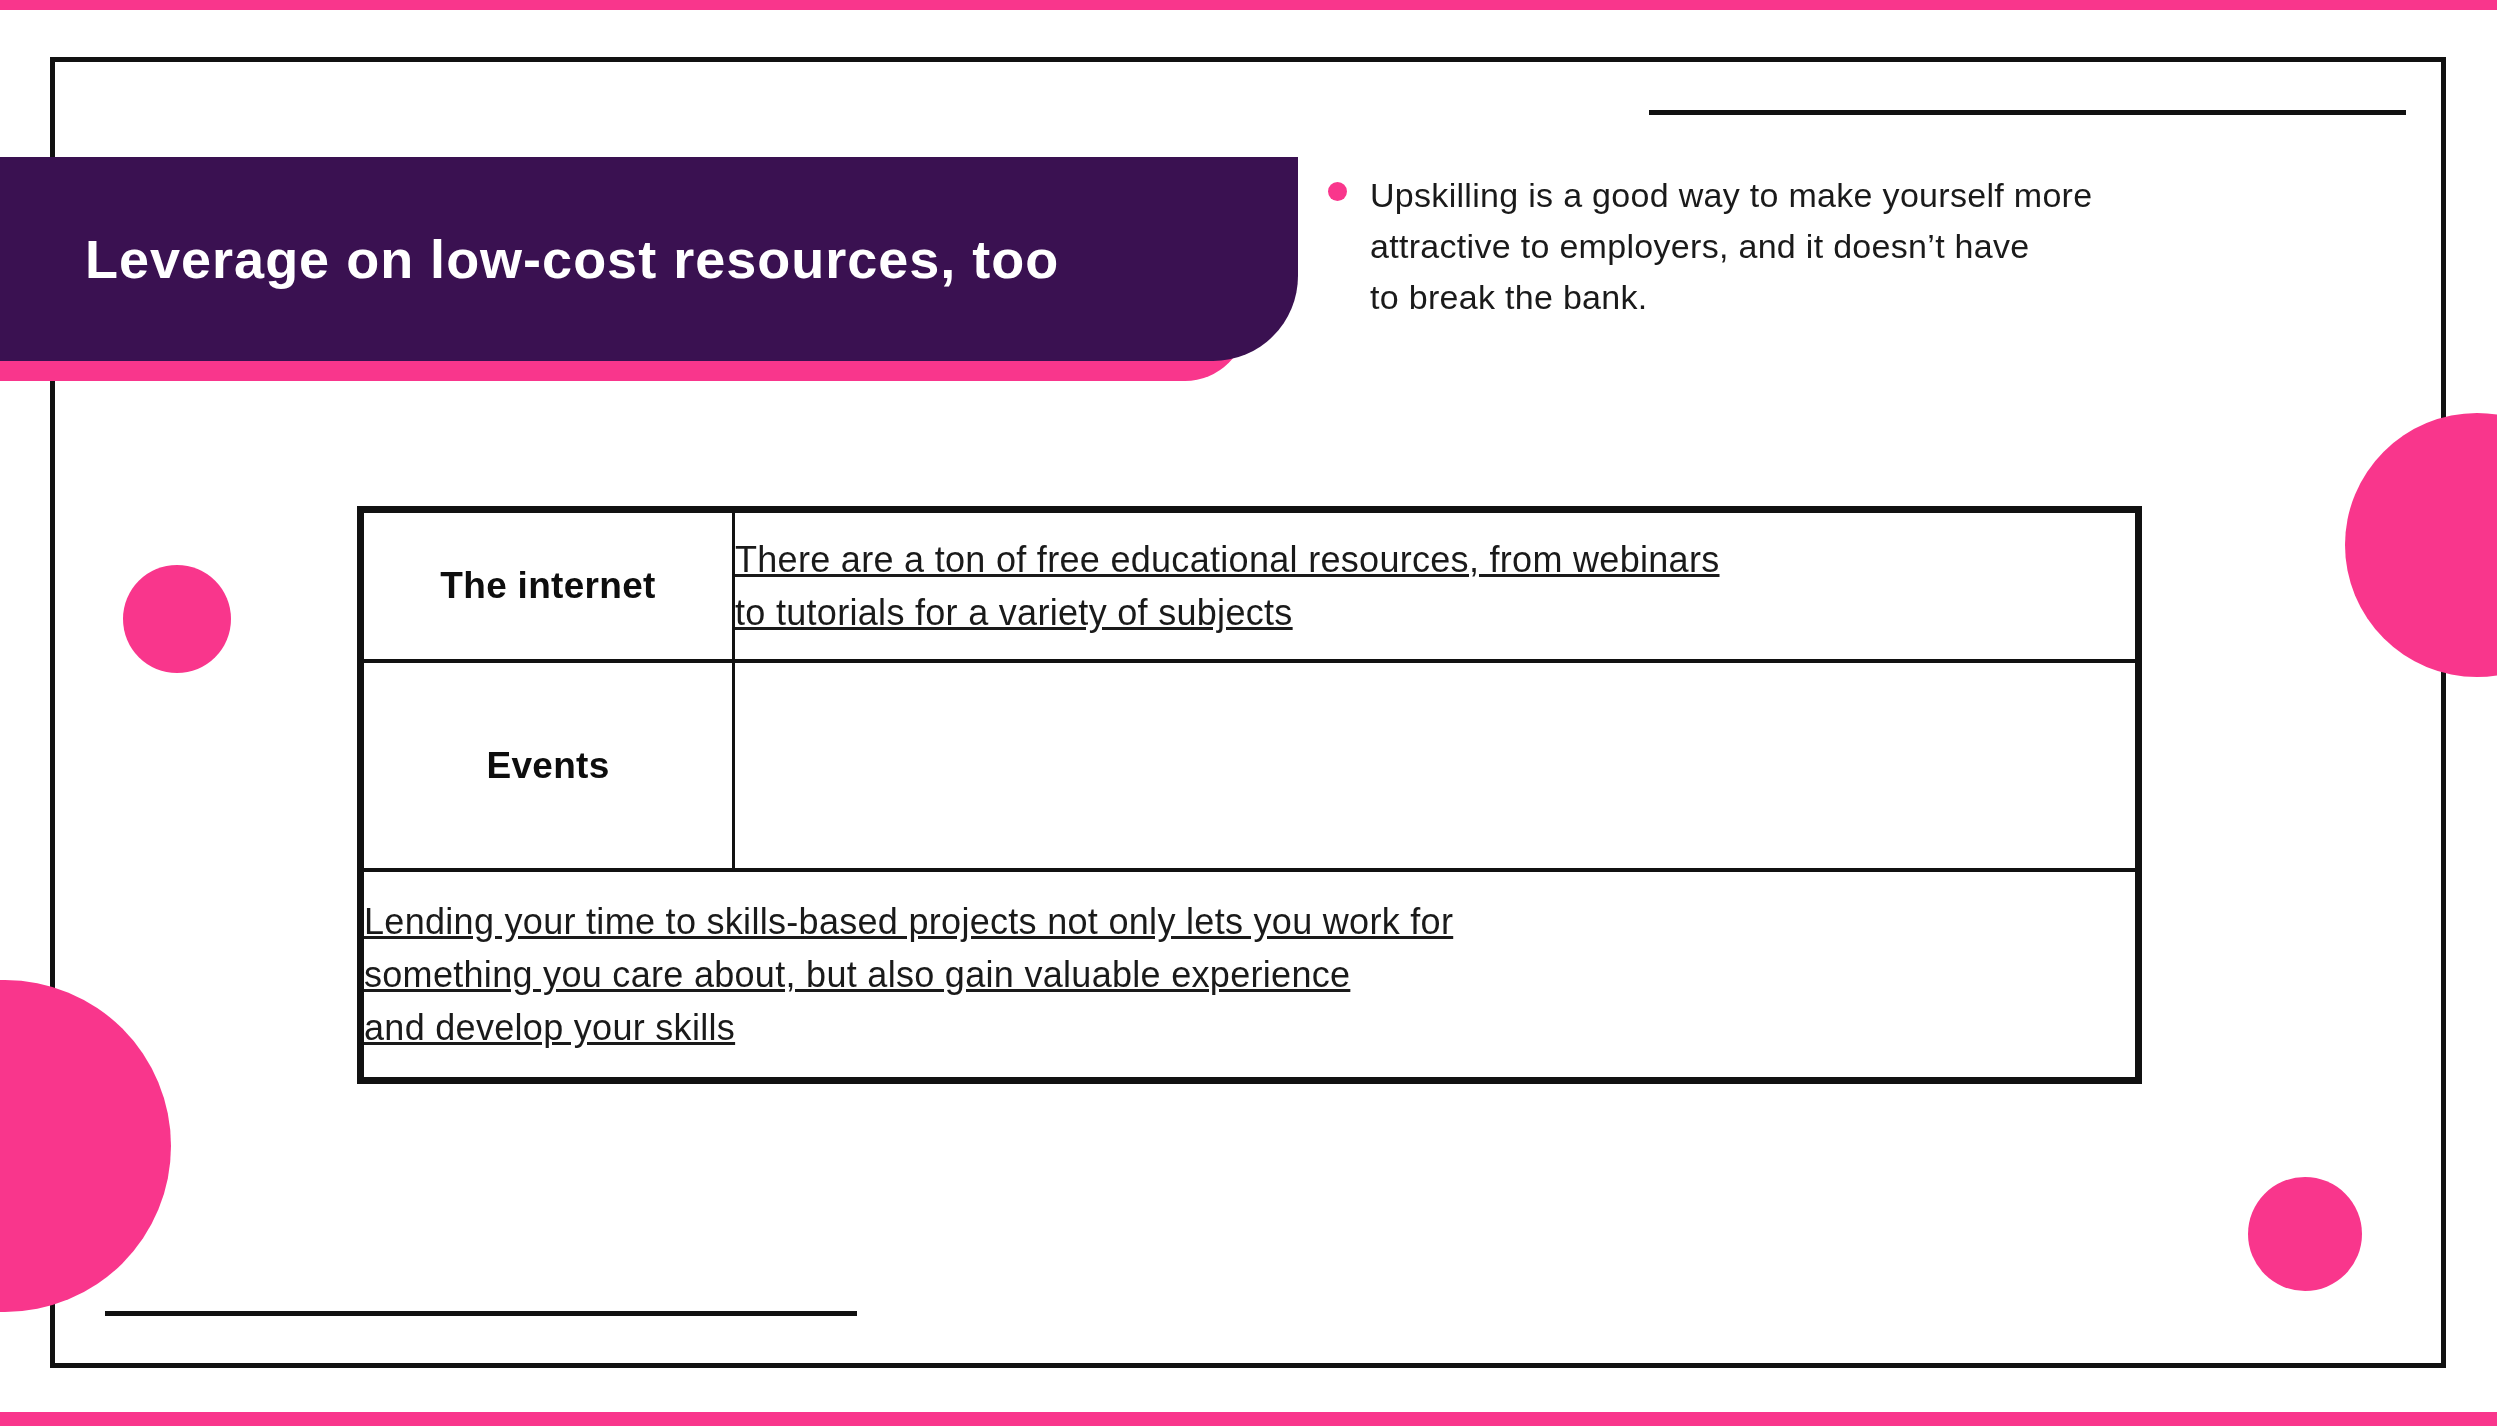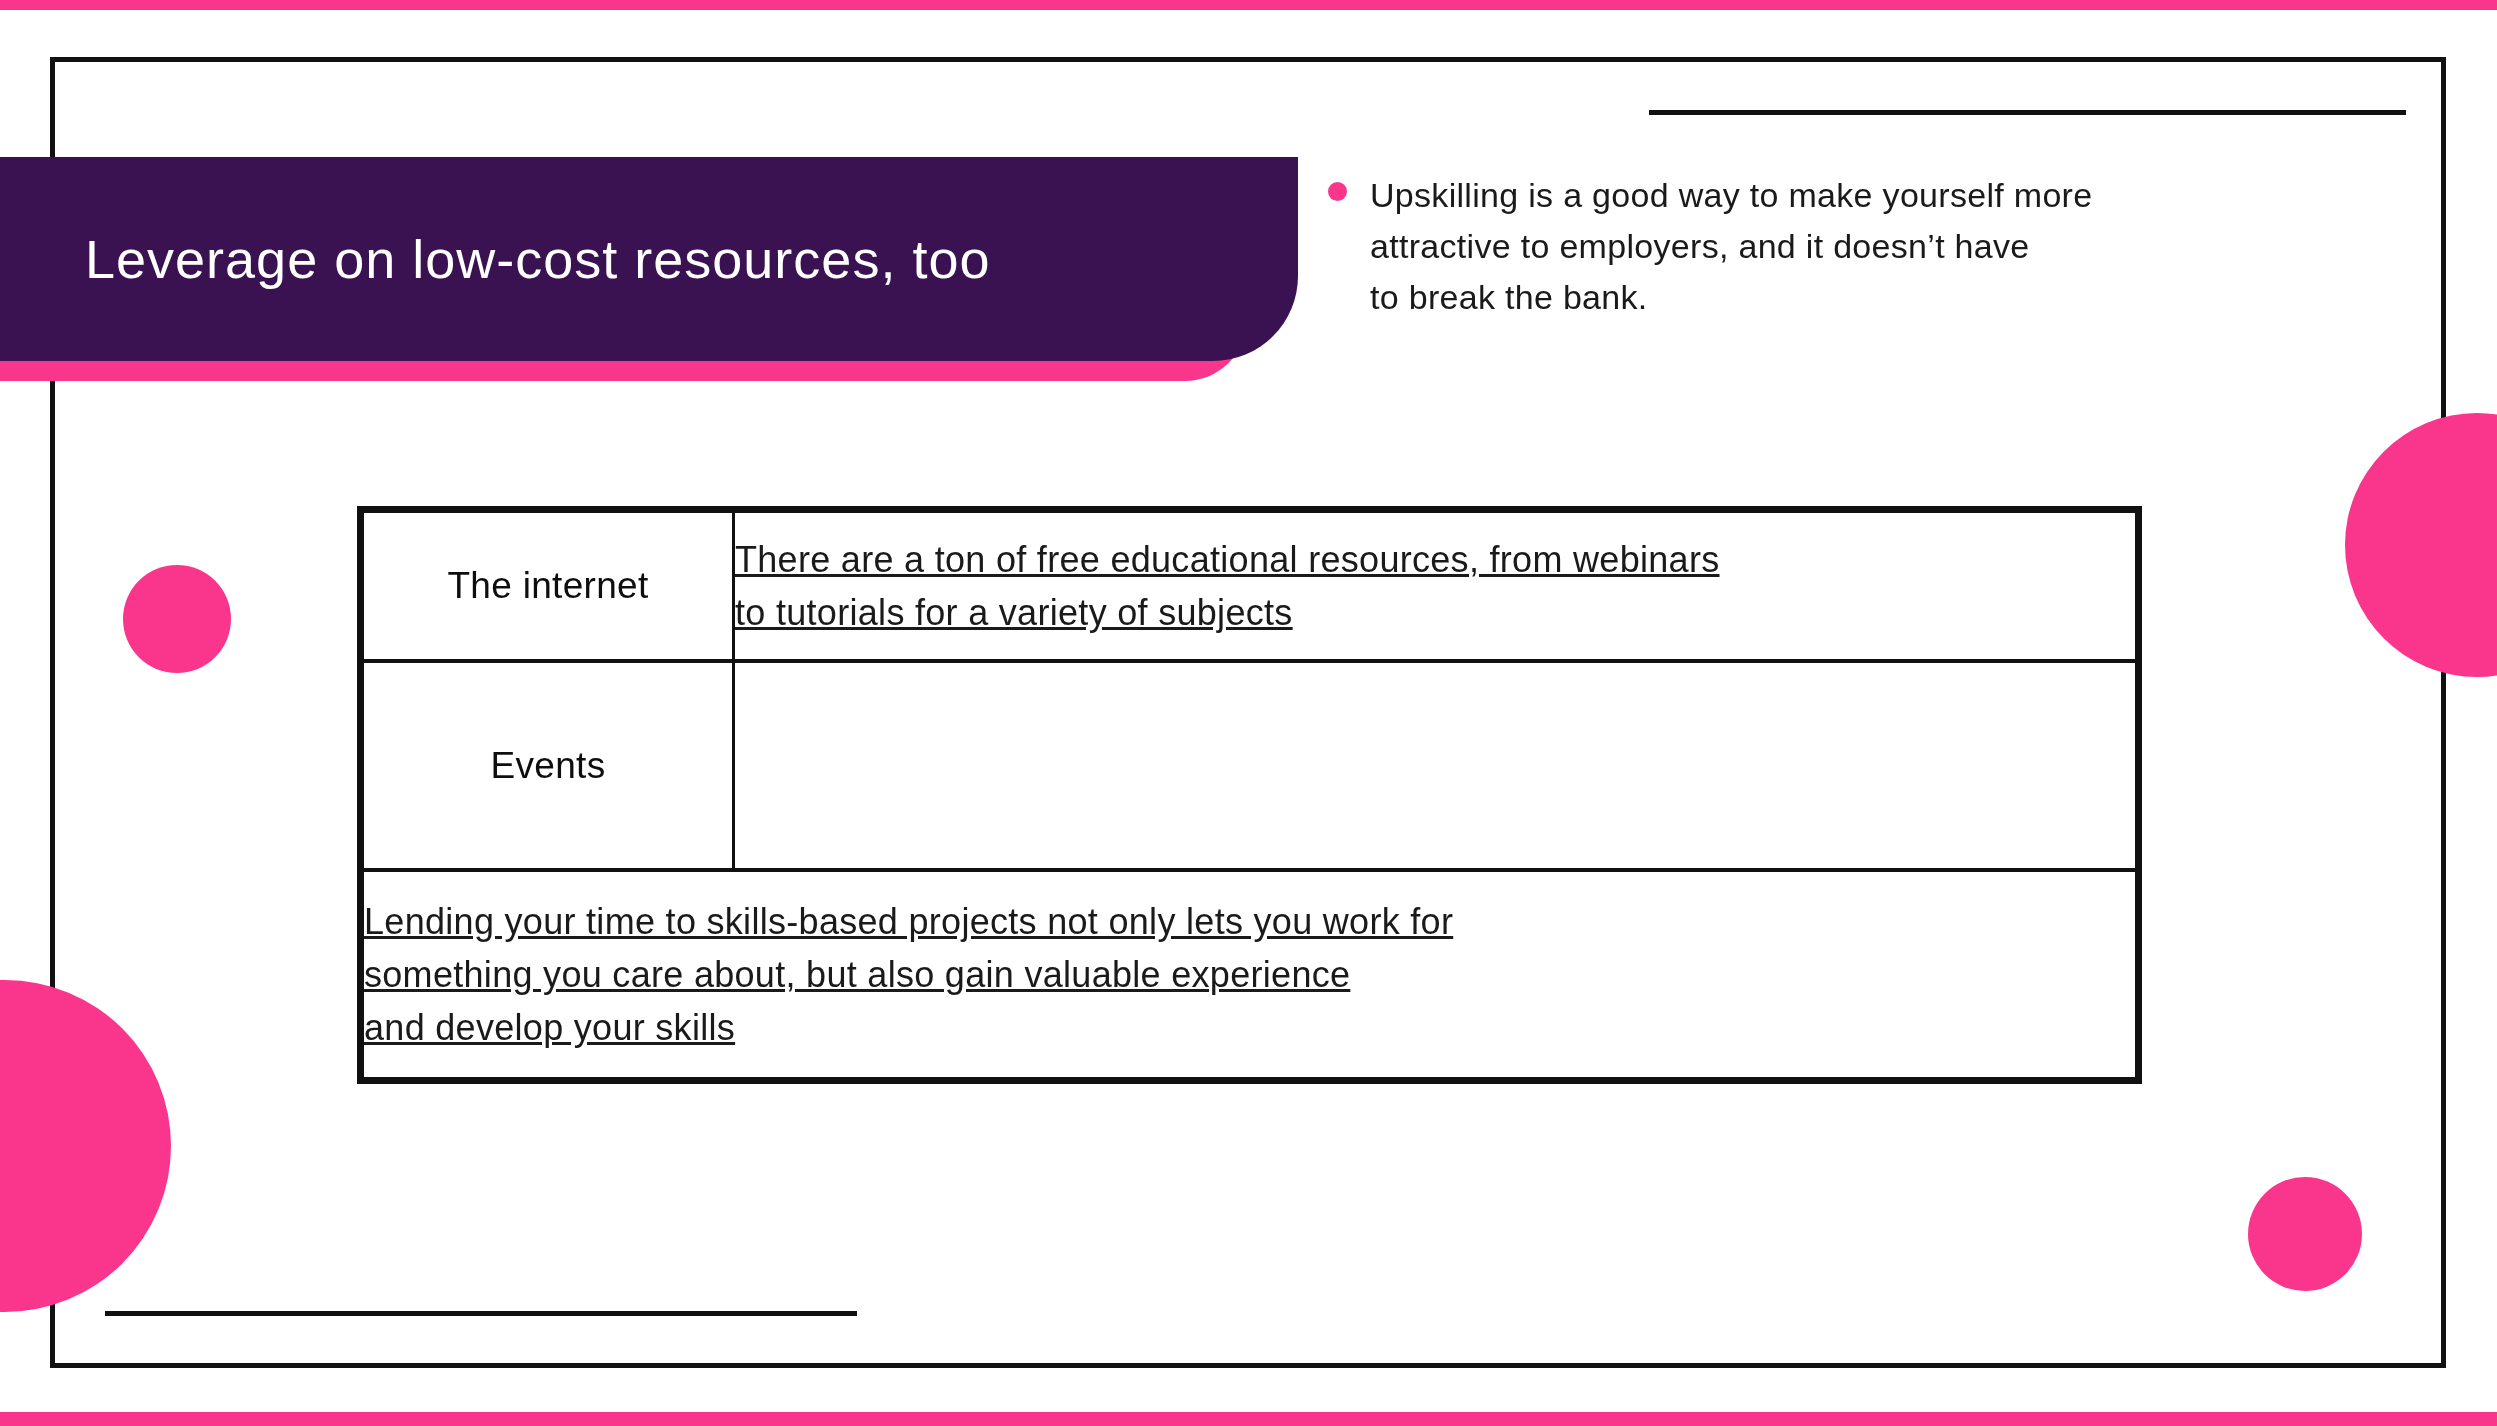--- a/index.html
+++ b/index.html
@@ -32,21 +32,21 @@
   .banner-accent{
     position:absolute;left:0;top:200px;width:1247px;height:181px;
     background:var(--pink);border-bottom-right-radius:62px;z-index:3;
   }
   .banner{
     position:absolute;left:0;top:157px;width:1298px;height:204px;
     background:var(--purple);border-bottom-right-radius:85px;z-index:4;
     display:flex;align-items:center;box-sizing:border-box;padding-left:85px;
   }
   .banner-title{
-    color:#ffffff;font-size:54px;font-weight:400;letter-spacing:1px;white-space:nowrap;
+    color:#ffffff;font-size:54px;font-weight:700;letter-spacing:1px;white-space:nowrap;
   }
   
   .bullet-dot{
     position:absolute;left:1328px;top:182px;width:19px;height:19px;border-radius:50%;
     background:var(--pink);z-index:4;
   }
   .bullet-text{
     position:absolute;left:1370px;top:170px;width:1060px;z-index:4;
     font-size:34px;line-height:51px;letter-spacing:0.3px;color:#1a1a1a;
     white-space:pre-line;
@@ -57,21 +57,21 @@
     border:7px solid var(--ink);box-sizing:border-box;background:#ffffff;z-index:4;
     display:flex;flex-direction:column;
   }
   .trow{display:flex;flex-direction:row;box-sizing:border-box;}
   .trow.r1{height:150px;border-bottom:4px solid var(--ink);}
   .trow.r2{height:209px;border-bottom:4px solid var(--ink);}
   .trow.r3{flex:1;}
   .tlabel{
     width:371px;box-sizing:border-box;border-right:3px solid var(--ink);
     display:flex;align-items:center;justify-content:center;
-    font-size:37px;font-weight:400;color:#0e0e0e;letter-spacing:0.3px;text-align:left;
+    font-size:37px;font-weight:700;color:#0e0e0e;letter-spacing:0.3px;text-align:left;
   }
   .tdesc{
     flex:1;box-sizing:border-box;padding-right:10px;
     display:flex;align-items:center;
     font-size:36px;line-height:53px;letter-spacing:0.3px;color:#1a1a1a;
     white-space:pre-line;
     text-decoration:underline;
   }
   
   .circle{position:absolute;border-radius:50%;background:var(--pink);z-index:6;}

